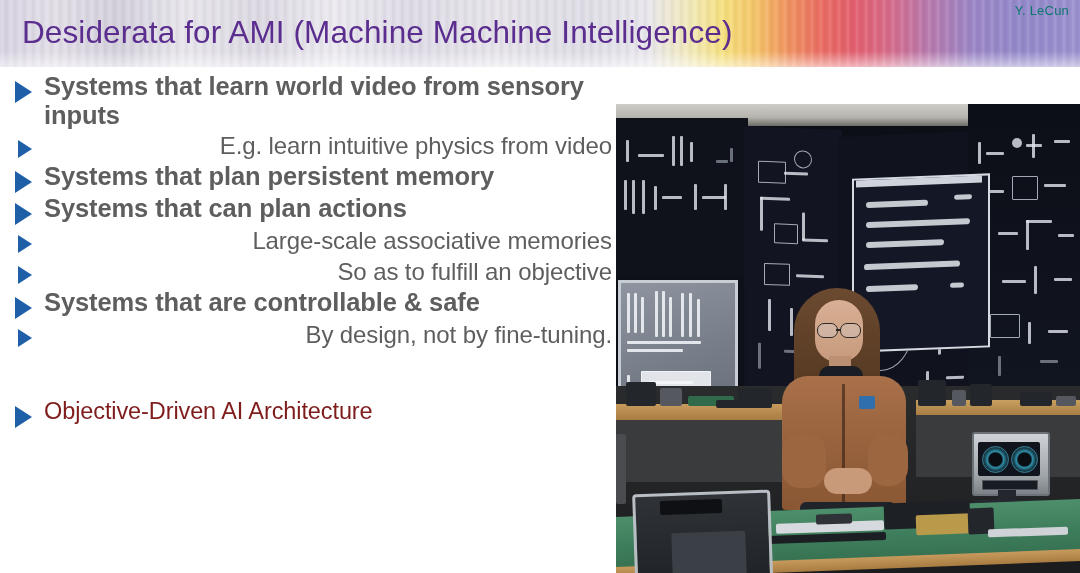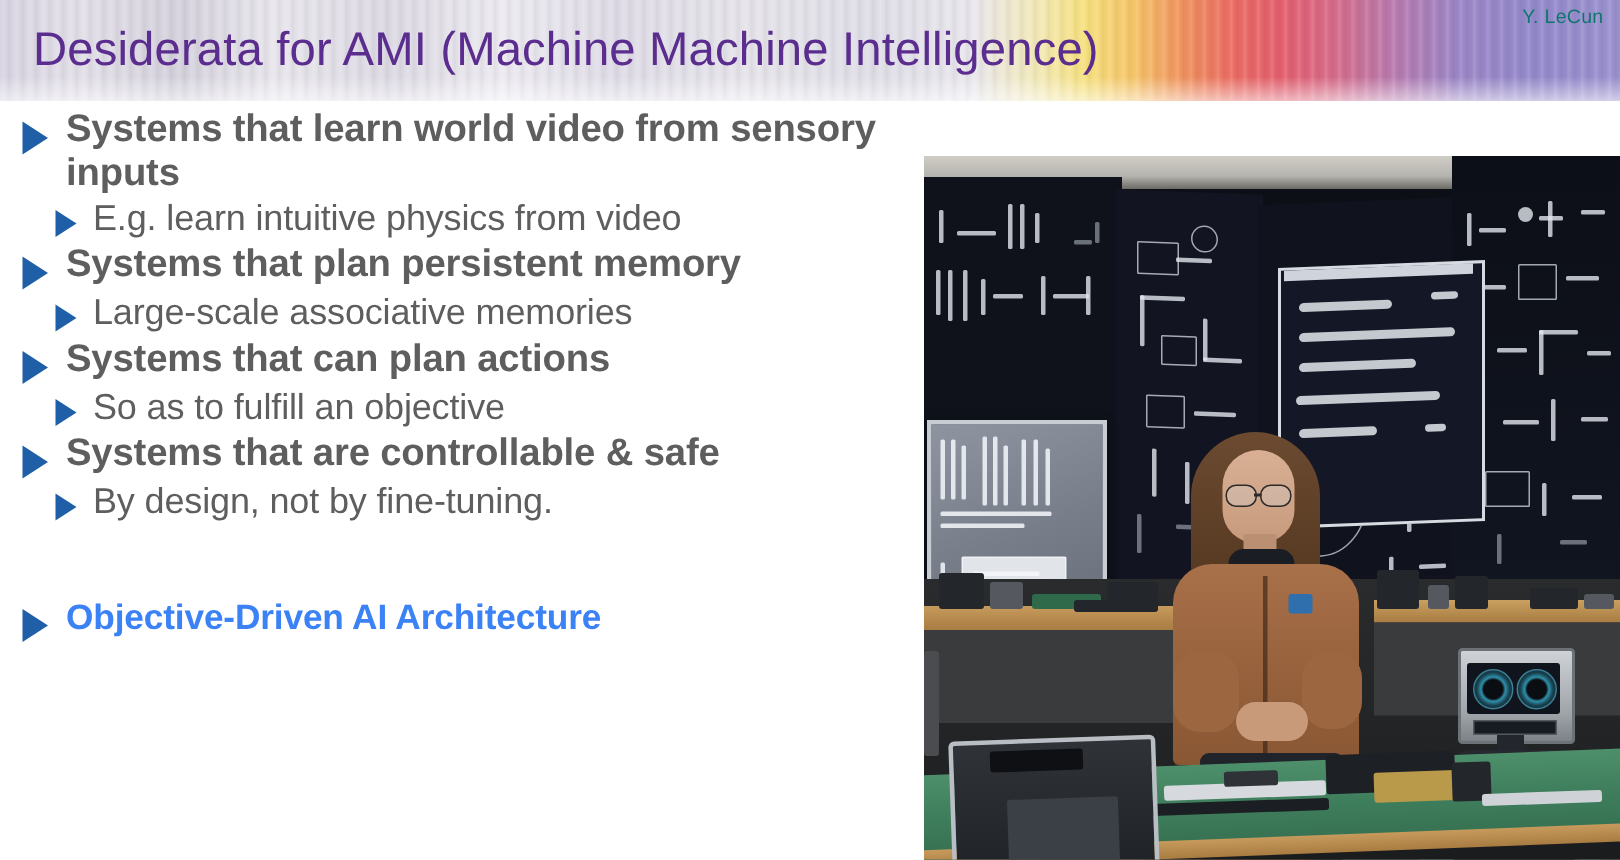--- a/index.html
+++ b/index.html
@@ -99,22 +99,23 @@
   .bullet-row {
     display: flex;
     align-items: flex-start;
     position: relative;
   }
   .bullet-row.level-1 {
     padding-left: 15px;
     margin-bottom: 1px;
   }
   .bullet-row.level-2 {
-    padding-left: 37px;
+    padding-left: 18px;
     margin-bottom: 1px;
+    justify-content: space-between;
   }
   .tri {
     flex: 0 0 auto;
     width: 0; height: 0;
     border-style: solid;
     border-color: transparent transparent transparent #1f5fa8;
   }
   .level-1 .tri {
     border-width: 11px 0 11px 17px;
     margin-top: 9px;
@@ -134,23 +135,23 @@
     line-height: 29px;
     letter-spacing: -0.1px;
   }
   .level-2 .btext {
     font-size: 24px;
     font-weight: 400;
     line-height: 30px;
     letter-spacing: -0.1px;
   }
   .bullet-row.accent .btext {
-    color: #3b82f6;
+    color: #7f1d1d;
     font-size: 23.5px;
-    font-weight: bold;
+    font-weight: normal;
   }
   .bullet-row.spaced-top { margin-top: 47px; }
 
   
   .photo {
     position: absolute;
     left: 616px;
     top: 104px;
     width: 464px;
     height: 469px;
@@ -427,28 +428,28 @@
   <div class="bullet-row level-2">
     <span class="tri"></span>
     <span class="btext">E.g. learn intuitive physics from video</span>
   </div>
 
   <div class="bullet-row level-1">
     <span class="tri"></span>
     <span class="btext">Systems that plan persistent memory</span>
   </div>
 
+  <div class="bullet-row level-1">
+    <span class="tri"></span>
+    <span class="btext">Systems that can plan actions</span>
+  </div>
+
   <div class="bullet-row level-2">
     <span class="tri"></span>
     <span class="btext">Large-scale associative memories</span>
-  </div>
-
-  <div class="bullet-row level-1">
-    <span class="tri"></span>
-    <span class="btext">Systems that can plan actions</span>
   </div>
 
   <div class="bullet-row level-2">
     <span class="tri"></span>
     <span class="btext">So as to fulfill an objective</span>
   </div>
 
   <div class="bullet-row level-1">
     <span class="tri"></span>
     <span class="btext">Systems that are controllable &amp; safe</span>

